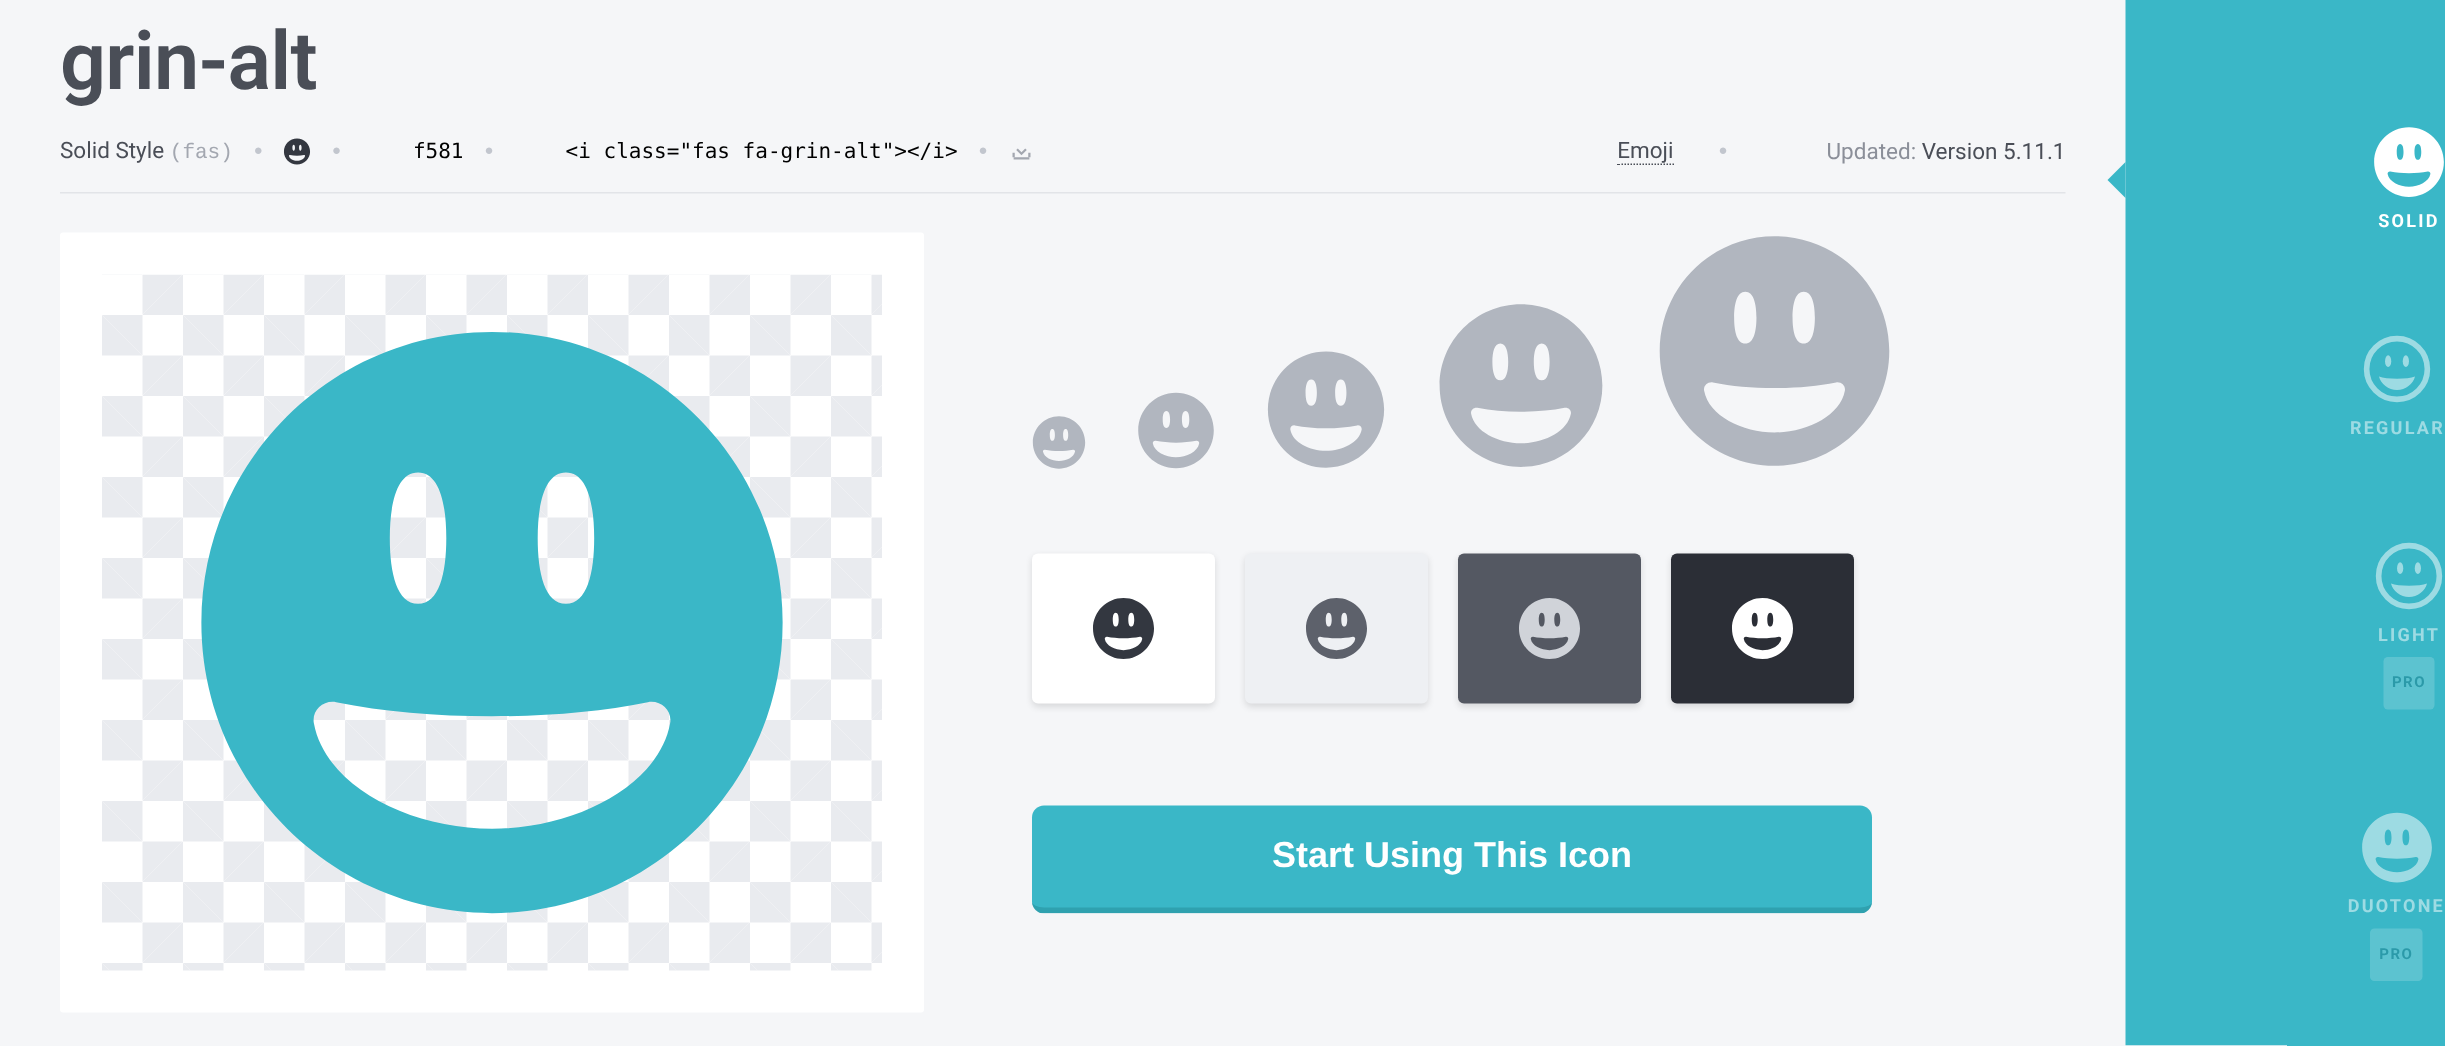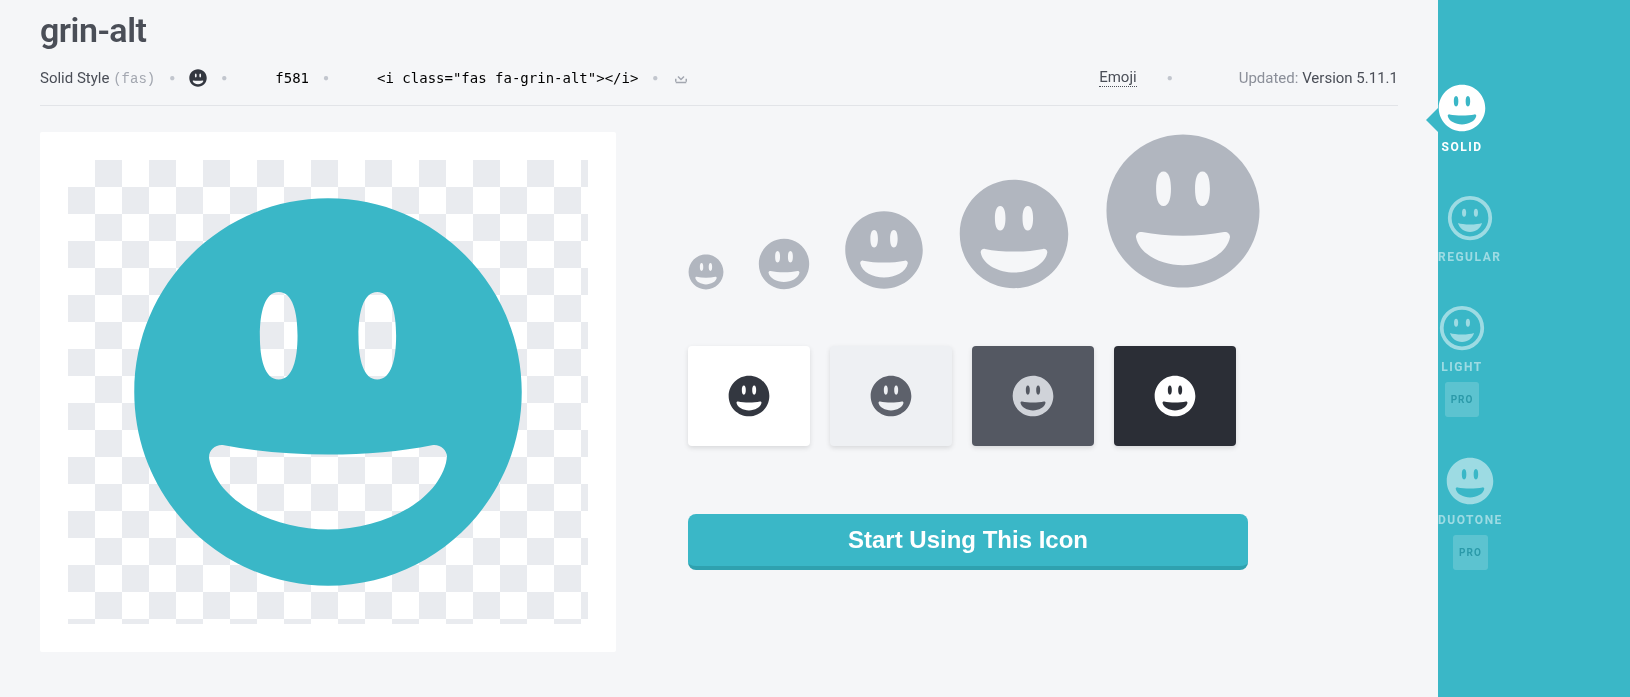--- a/index.html
+++ b/index.html
@@ -9,21 +9,21 @@
     width: 1630px;
     height: 697px;
     overflow: hidden;
     display: flex;
   }
   .main {
     flex: 1;
     padding: 0 40px 40px 40px;
   }
   .title {
-    font-size: 34px;
+    font-size: 54px;
     font-weight: 600;
     color: #4a4e57;
     margin-top: 10px;
     margin-bottom: 18px;
     letter-spacing: -0.5px;
   }
   .meta-row {
     display: flex;
     align-items: center;
     justify-content: space-between;
@@ -105,40 +105,40 @@
     cursor: pointer;
   }
   .swatch svg { width: 42px; height: 42px; }
   .sw-white { background: #fff; }
   .sw-light { background: #eef0f3; }
   .sw-dark  { background: #545862; }
   .sw-black { background: #2b2e36; }
 
   .cta {
     width: 100%;
-    height: 56px;
+    height: 72px;
     background: #3ab7c7;
     color: #fff;
     border: none;
     border-bottom: 4px solid #2fa1af;
     border-radius: 8px;
     font-size: 24px;
     font-weight: 600;
     cursor: pointer;
   }
 
   .sidebar {
-    width: 192px;
+    width: 213px;
     background: #3ab7c7;
     position: relative;
     padding-top: 84px;
     display: flex;
     flex-direction: column;
-    align-items: flex-start;
-    gap: 40px;
+    align-items: flex-end;
+    gap: 68px;
   }
   .sidebar::before {
     content: "";
     position: absolute;
     left: -12px;
     top: 108px;
     width: 0; height: 0;
     border-top: 12px solid transparent;
     border-bottom: 12px solid transparent;
     border-right: 12px solid #3ab7c7;

